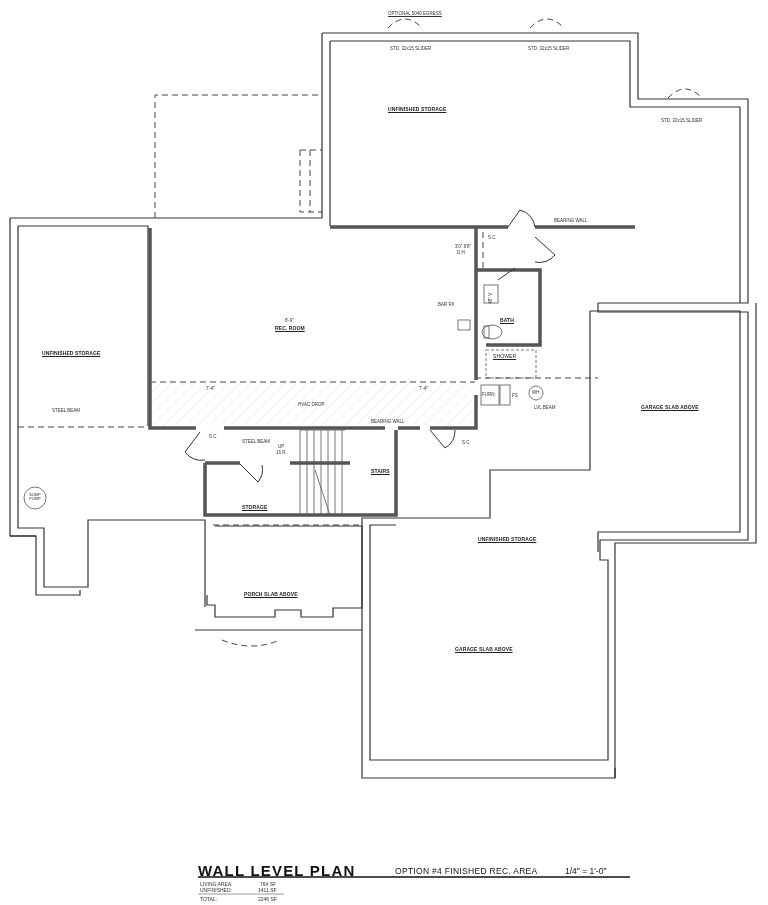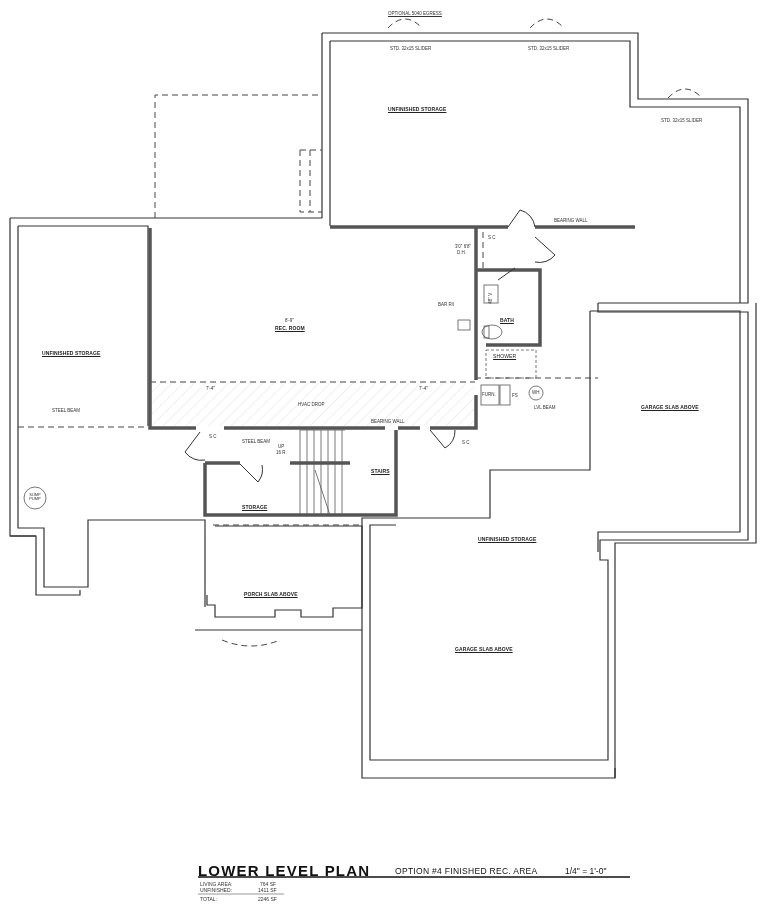--- a/index.html
+++ b/index.html
@@ -130,21 +130,21 @@
 <div class="lbl room" style="left:371px;top:469px;">STAIRS</div>
 <div class="lbl room" style="left:242px;top:505px;">STORAGE</div>
 <div class="lbl room" style="left:42px;top:351px;">UNFINISHED STORAGE</div>
 <div class="lbl note" style="left:52px;top:409px;">STEEL BEAM</div>
 <div class="lbl note" style="left:27px;top:493px;width:16px;white-space:normal;font-size:4px;text-align:center;">SUMP PUMP</div>
 <div class="lbl room" style="left:641px;top:405px;">GARAGE SLAB ABOVE</div>
 <div class="lbl room" style="left:478px;top:537px;">UNFINISHED STORAGE</div>
 <div class="lbl room" style="left:455px;top:647px;">GARAGE SLAB ABOVE</div>
 <div class="lbl room" style="left:244px;top:592px;">PORCH SLAB ABOVE</div>
 
-<div class="lbl title-main" style="left:198px;top:863px;">LOWER LEVEL PLAN</div>
+<div class="lbl title-main" style="left:198px;top:863px;">WALL LEVEL PLAN</div>
 <div class="lbl title-sub" style="left:395px;top:867px;">OPTION #4 FINISHED REC. AREA</div>
 <div class="lbl scale" style="left:565px;top:867px;">1/4" = 1'-0"</div>
 
 <div class="area-row" style="left:200px;top:881px;">LIVING AREA:</div>
 <div class="area-row" style="left:260px;top:881px;">764 SF</div>
 <div class="area-row" style="left:200px;top:887px;">UNFINISHED:</div>
 <div class="area-row" style="left:258px;top:887px;">1411 SF</div>
 <div class="area-row" style="left:200px;top:896px;">TOTAL:</div>
 <div class="area-row" style="left:258px;top:896px;">2246 SF</div>
 

